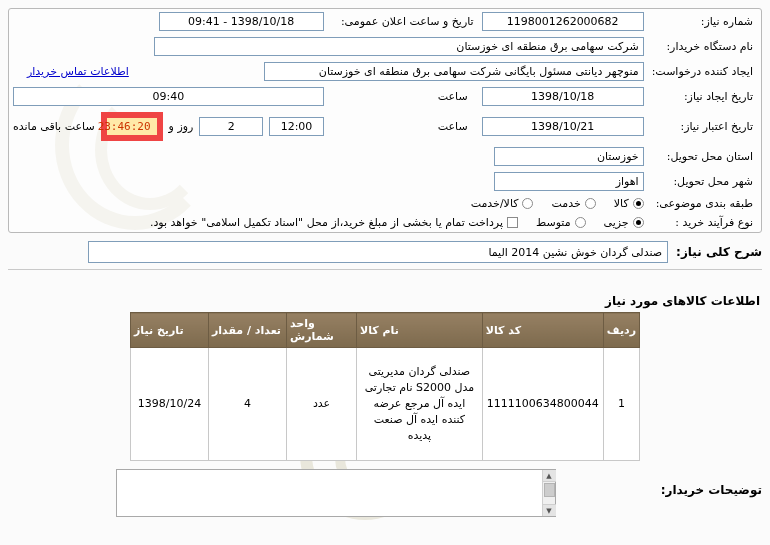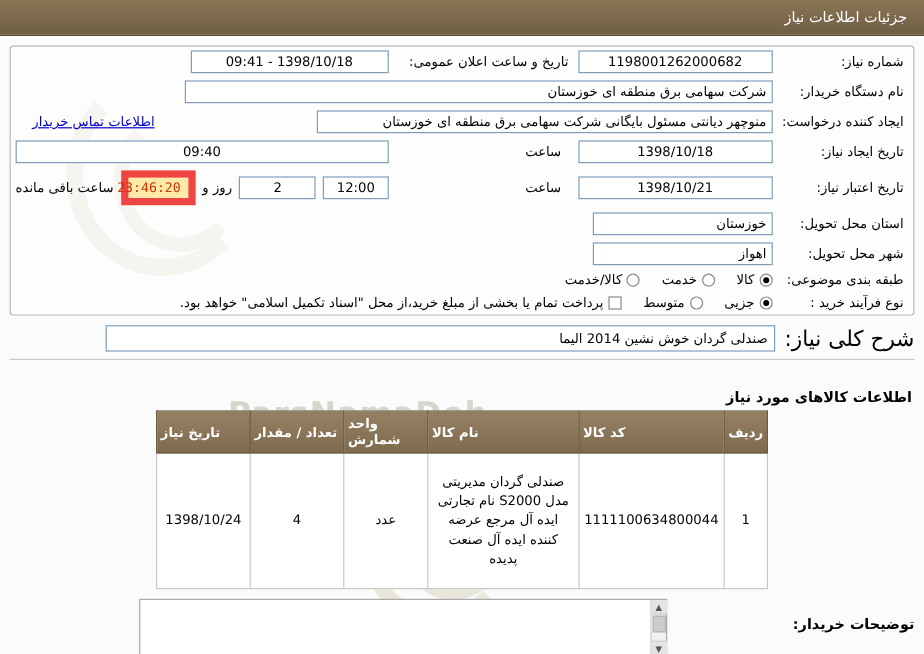--- a/index.html
+++ b/index.html
@@ -154,22 +154,22 @@
   
   .sec-row {
     position: relative;
     z-index: 2;
     margin: 6px 8px 0 8px;
     display: flex;
     align-items: center;
     gap: 8px;
   }
   .sec-lbl {
-    font-weight: normal;
-    font-size: 18px;
+    font-weight: bold;
+    font-size: 12px;
     white-space: nowrap;
   }
   .sharh-input {
     flex: 1 1 auto;
     height: 22px;
     border: 1px solid #7f9db9;
     background: #fff;
     font-family: "DejaVu Sans", sans-serif;
     font-size: 11px;
     padding: 2px 5px;
@@ -292,23 +292,20 @@
   <div class="watermark">
     <div class="wm-arc arc1"></div>
     <div class="wm-arc arc2"></div>
     <div class="wm-arc arc3"></div>
     <div class="wm-arc arc4"></div>
     <div class="wm-text wm1">ParsNamaDeh</div>
     <div class="wm-text wm2">پایگاه اطلاع رسانی مناقصه و مزایده</div>
     <div class="wm-text wm3">اطلاعات پارس نماد داده ها</div>
   </div>
 
-  <div class="titlebar">
-    <div class="t">جزئیات اطلاعات نیاز</div>
-  </div>
 
   <div class="panel">
     <table class="form">
       <tbody>
           <tr>
         <td class="lbl">شماره نیاز:</td>
         <td style="width:170px">
           <input class="fld ctr w-num" readonly="" value="1198001262000682" style="">
         </td>
         <td class="lbl2" style="width:150px">تاریخ و ساعت اعلان عمومی:</td>

